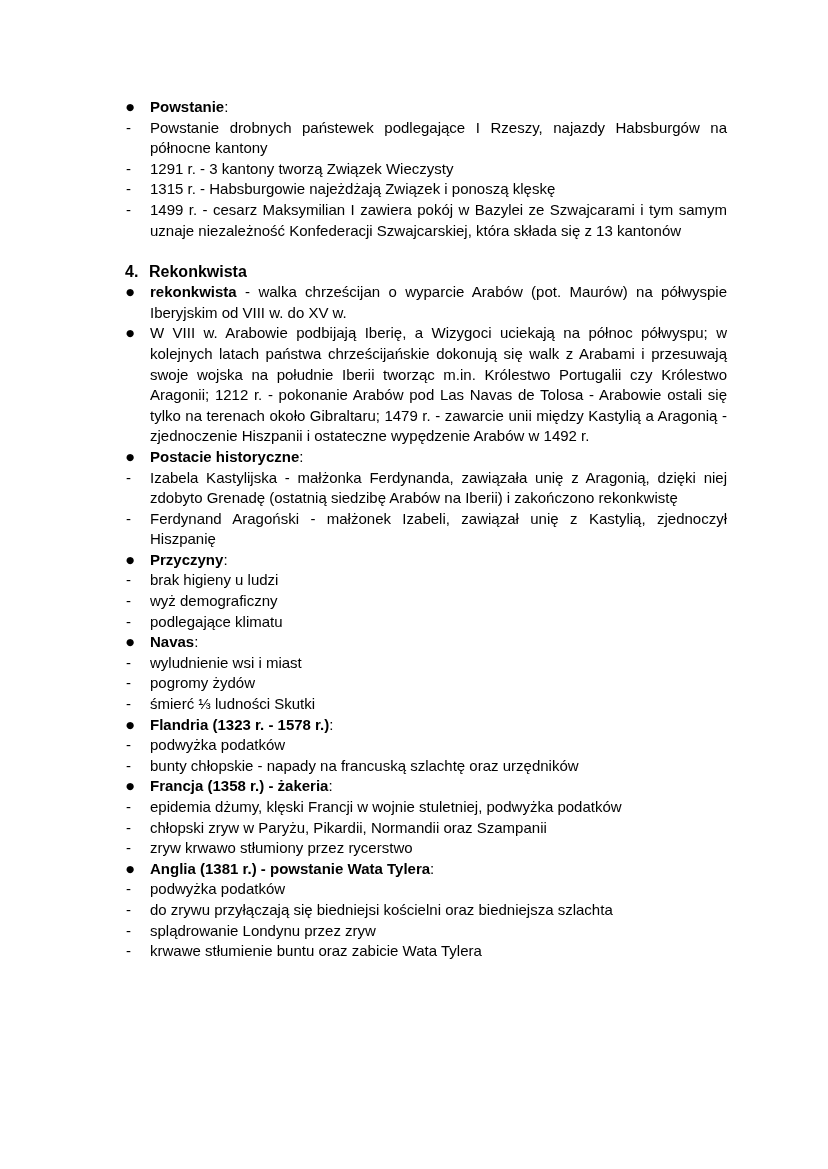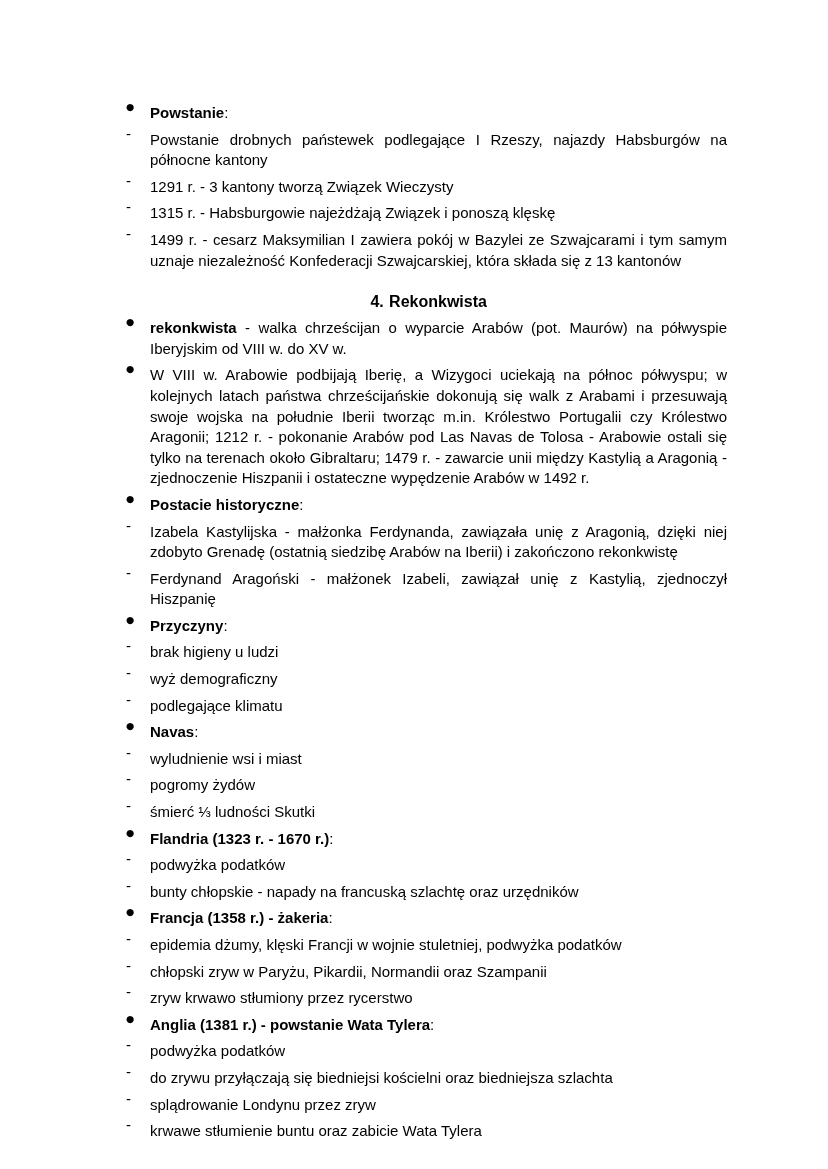--- a/index.html
+++ b/index.html
@@ -33,33 +33,31 @@
     text-align: left;
   }
   .item .marker.bullet {
     font-family: "DejaVu Sans", sans-serif;
     font-size: 9.5px;
     line-height: 20.6px;
   }
   .item .text {
     flex: 1 1 auto;
     text-align: justify;
-    margin-top: 6px;
   }
   .item .text b {
     font-weight: bold;
   }
   .heading {
     margin-left: 125px;
     margin-top: 20px;
     width: 602px;
     font-weight: bold;
     font-size: 16px;
     line-height: 21px;
-    text-align: center;
   }
   .heading .heading-number {
     display: inline-block;
     width: 24px;
   }
 </style>
 </head>
 <body>
 
 <div class="page">
@@ -132,21 +130,21 @@
       <div class="item">
         <span class="marker dash">-</span>
         <div class="text"><span>pogromy żydów</span></div>
       </div>
       <div class="item">
         <span class="marker dash">-</span>
         <div class="text"><span>śmierć ⅓ ludności Skutki</span></div>
       </div>
       <div class="item">
         <span class="marker bullet">●</span>
-        <div class="text"><b>Flandria (1323 r. - 1670 r.)</b><span>:</span></div>
+        <div class="text"><b>Flandria (1323 r. - 1578 r.)</b><span>:</span></div>
       </div>
       <div class="item">
         <span class="marker dash">-</span>
         <div class="text"><span>podwyżka podatków</span></div>
       </div>
       <div class="item">
         <span class="marker dash">-</span>
         <div class="text"><span>bunty chłopskie - napady na francuską szlachtę oraz urzędników</span></div>
       </div>
       <div class="item">

